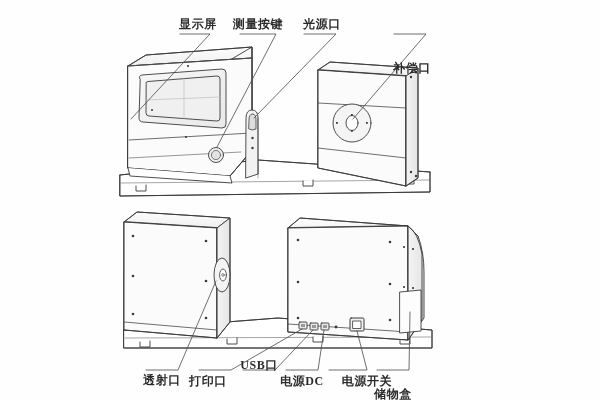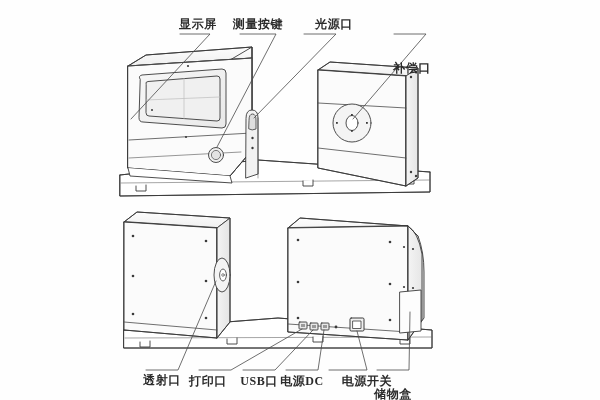--- a/index.html
+++ b/index.html
@@ -257,23 +257,23 @@
         </g>
         <g>
           <path d="M410,312 L409,370 L377,370"></path>
         </g>
       </g>
     </g>
   </svg>
 
   <div class="callout-label lbl-top" style="left:198px; top:16px;">显示屏</div>
   <div class="callout-label lbl-top" style="left:258px; top:16px;">测量按键</div>
-  <div class="callout-label lbl-top" style="left:322px; top:16px;margin-left:12px;">光源口</div>
+  <div class="callout-label lbl-top" style="left:322px; top:16px;">光源口</div>
   <div class="callout-label lbl-top" style="left:412px; top:16px;margin-top:44px;">补偿口</div>
 
   <div class="callout-label lbl-bottom" style="left:162px; top:372px;">透射口</div>
   <div class="callout-label lbl-bottom" style="left:208px; top:373px;">打印口</div>
-  <div class="callout-label lbl-bottom" style="left:259px; top:373px;">USB口</div>
+  <div class="callout-label lbl-bottom" style="left:259px; top:357px;">USB口</div>
   <div class="callout-label lbl-bottom" style="left:302px; top:373px;">电源DC</div>
   <div class="callout-label lbl-bottom" style="left:348px; top:373px;margin-left:19px;">电源开关</div>
   <div class="callout-label lbl-bottom" style="left:393px; top:386px;">储物盒</div>
 
 </div>
 
 </body></html>

